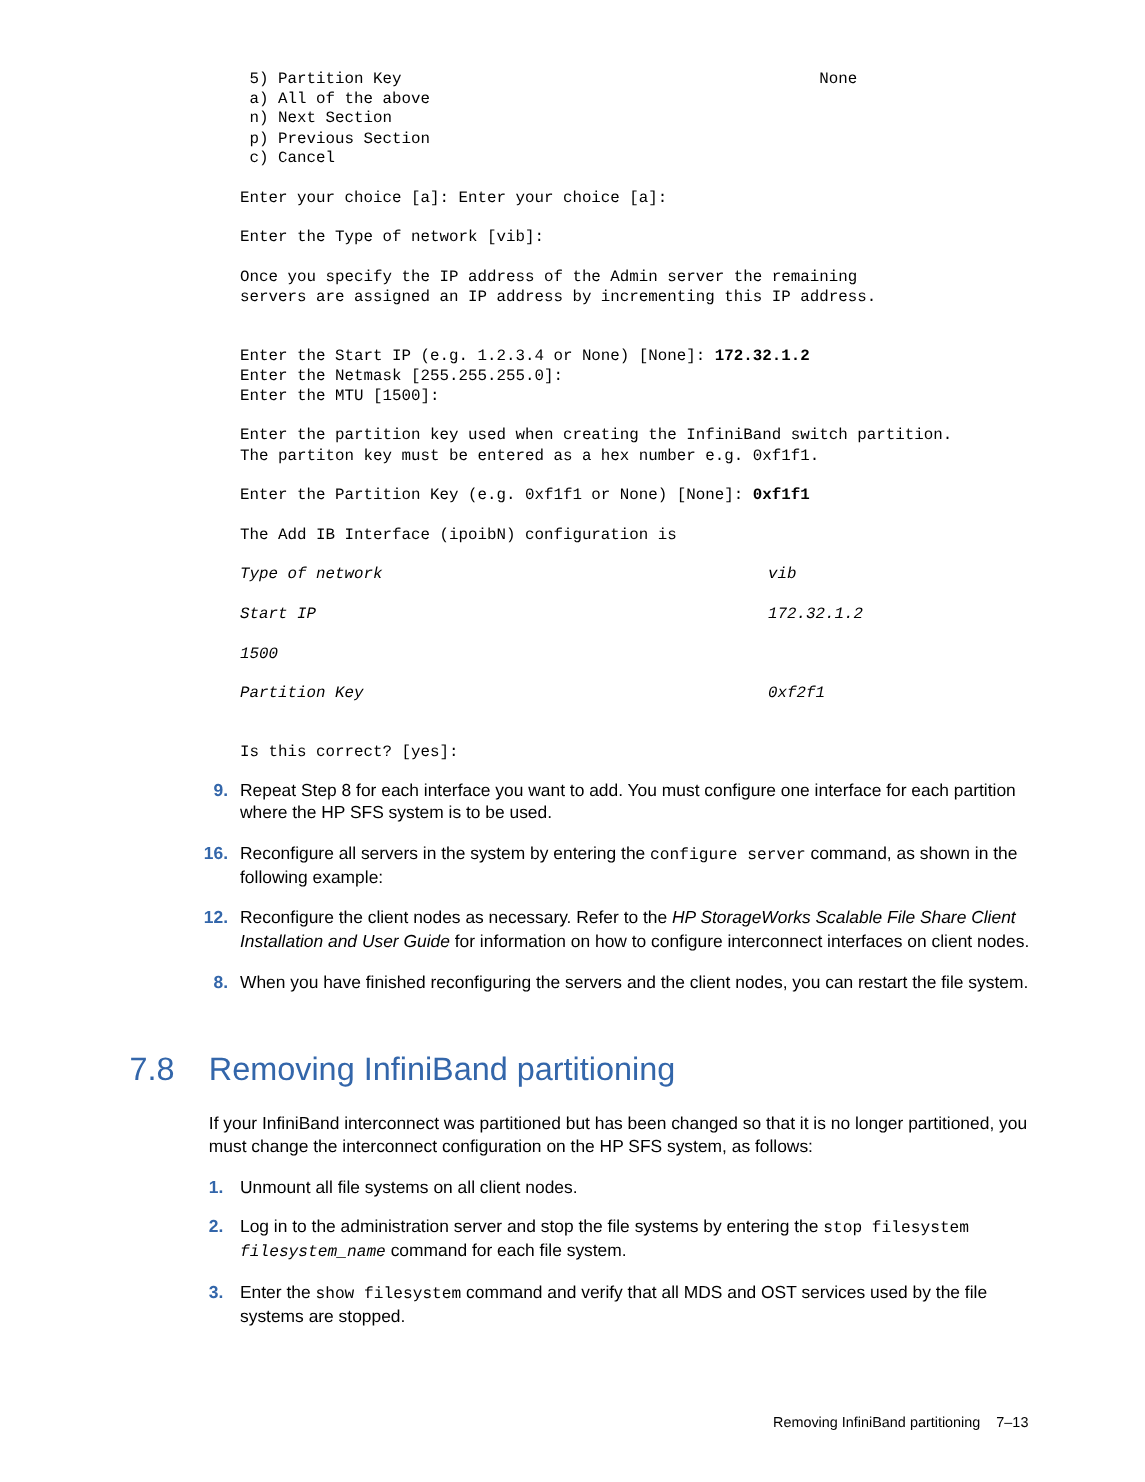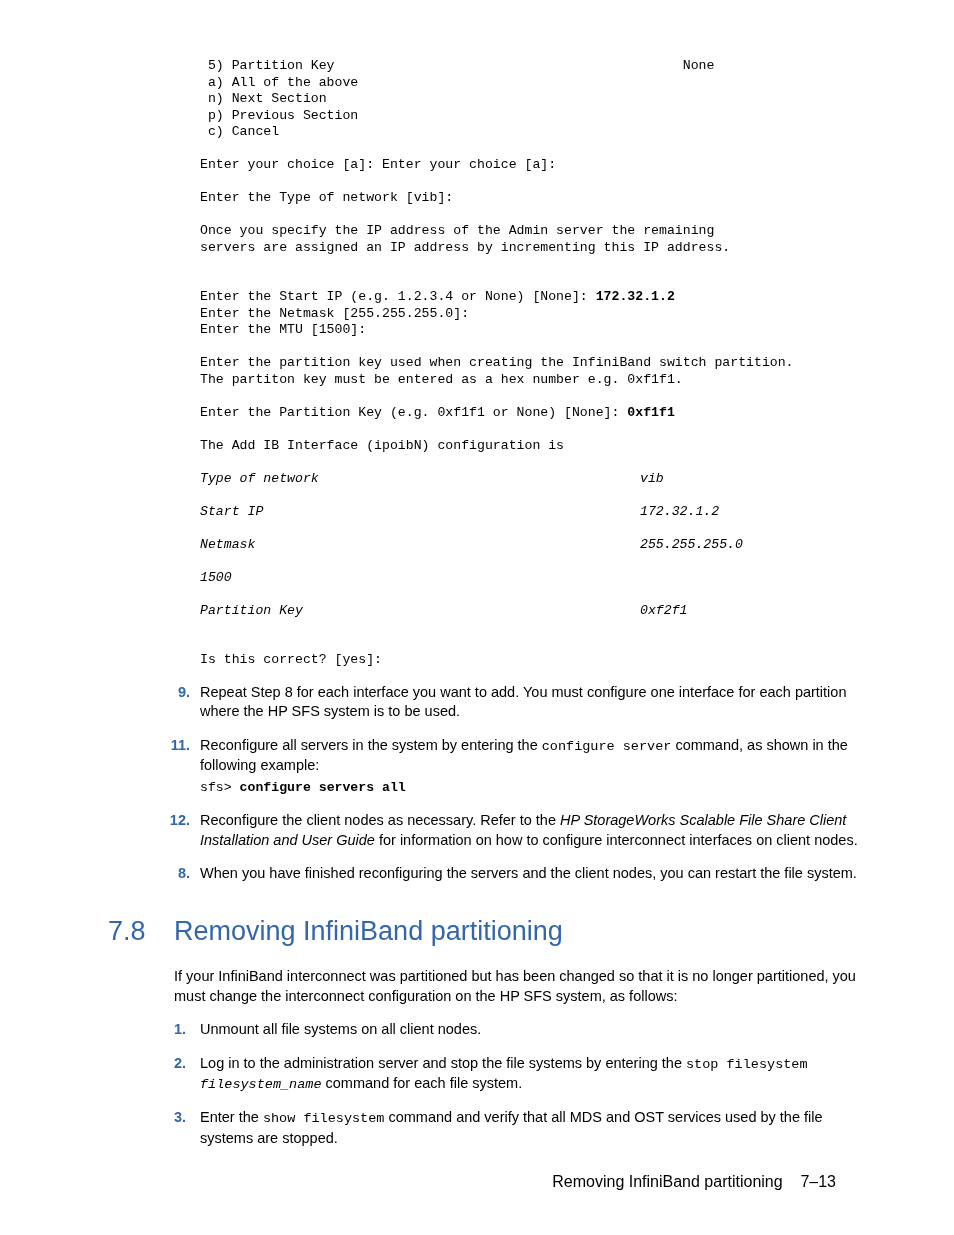--- a/index.html
+++ b/index.html
@@ -50,21 +50,21 @@
   .cmdline {
     font-family: "Courier New", monospace;
     font-size: 13.2px;
     margin-top: 4px;
   }
   .italic { font-style: italic; }
   .codeinline { font-family: "Courier New", monospace; font-size: 13.5px; }
   .section-row {
     display: flex;
     align-items: baseline;
-    margin-top: 29px;
+    margin-top: 44px;
     margin-bottom: 18px;
   }
   .secnum {
     width: 58px;
     font-size: 27px;
     color: #3366aa;
     font-weight: normal;
     flex-shrink: 0;
   }
   .sectitle {
@@ -89,22 +89,22 @@
   ol.sub > li > .num {
     position: absolute;
     left: 66px;
     top: 0;
     font-weight: bold;
     color: #3366aa;
   }
   .footer {
     position: absolute;
     bottom: 42px;
-    right: 118px;
-    font-size: 16px;
+    right: 97px;
+    font-size: 12px;
   }
   .bold { font-weight: bold; }
   .tworow { display:flex;font-style:italic; }
   .tworow .lab { width: 440px; }
 </style>
 </head>
 <body>
 
 <div class="page">
 
@@ -128,35 +128,33 @@
 <span></span>
 <span>Enter the partition key used when creating the InfiniBand switch partition.</span>
 <span>The partiton key must be entered as a hex number e.g. 0xf1f1.</span>
 <span></span>
 <span><span>Enter the Partition Key (e.g. 0xf1f1 or None) [None]: </span><span class="bold">0xf1f1</span></span>
 <span></span>
 <span>The Add IB Interface (ipoibN) configuration is</span>
 <span></span>
 <span class="tworow"><span class="lab">Type of network</span><span>vib</span></span>
 <span class="tworow"><span class="lab">Start IP</span><span>172.32.1.2</span></span>
-<span class="tworow"><span class="lab">Netmask</span><span>255.255.255.0</span></span>
 <span class="tworow"><span>1500</span></span>
 <span class="tworow"><span class="lab">Partition Key</span><span>0xf2f1</span></span>
 <span></span>
 <span>Is this correct? [yes]:</span></div>
 
 <ol class="main">
   <li>
     <span class="num">9.</span>
     <span>Repeat Step 8 for each interface you want to add. You must configure one interface for each partition where the HP SFS system is to be used.</span>
   </li>
   <li>
-    <span class="num">11.</span>
+    <span class="num">16.</span>
     <span><span>Reconfigure all servers in the system by entering the </span><span class="codeinline">configure server</span><span> command, as shown in the following example:</span></span>
-    <div class="cmdline"><span>sfs&gt; </span><span class="bold">configure servers all</span></div>
   </li>
   <li>
     <span class="num">12.</span>
     <span><span>Reconfigure the client nodes as necessary. Refer to the </span><span class="italic">HP StorageWorks Scalable File Share Client Installation and User Guide</span><span> for information on how to configure interconnect interfaces on client nodes.</span></span>
   </li>
   <li>
     <span class="num">8.</span>
     <span>When you have finished reconfiguring the servers and the client nodes, you can restart the file system.</span>
   </li>
 </ol>

